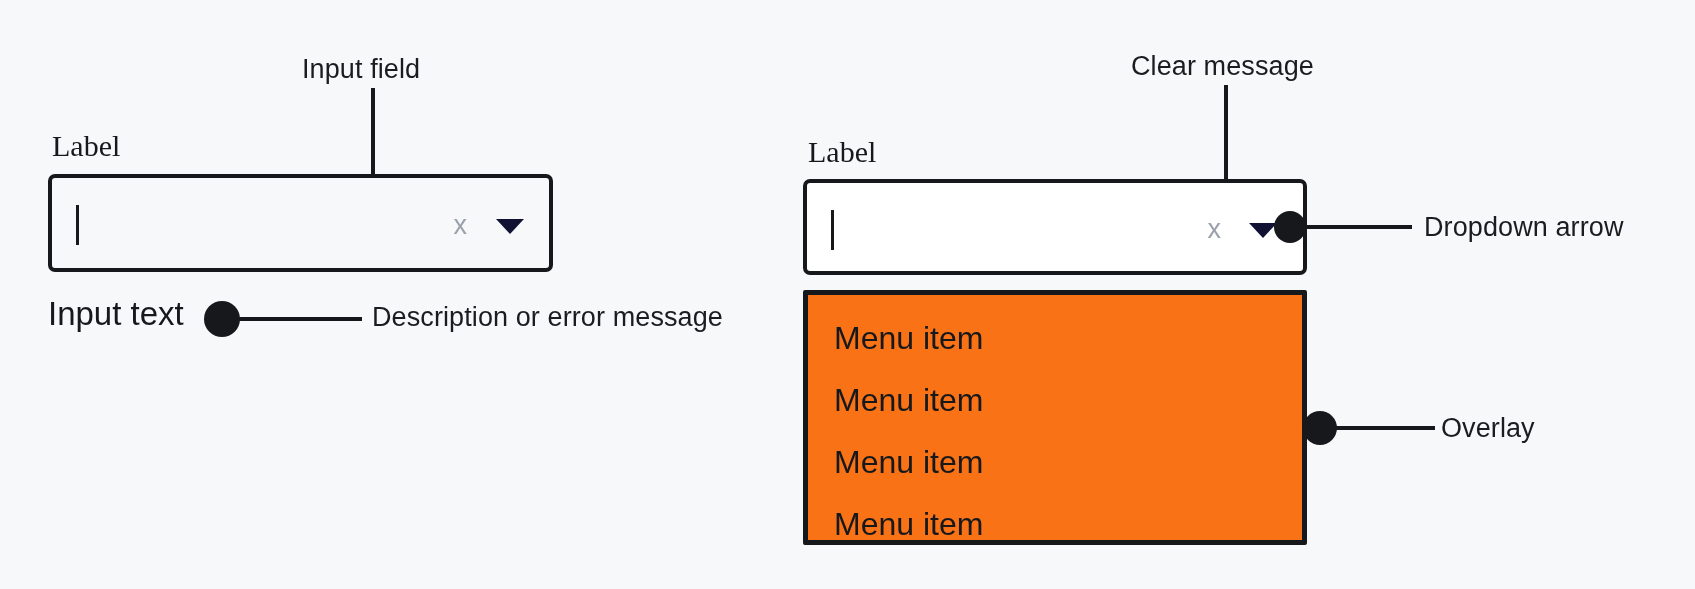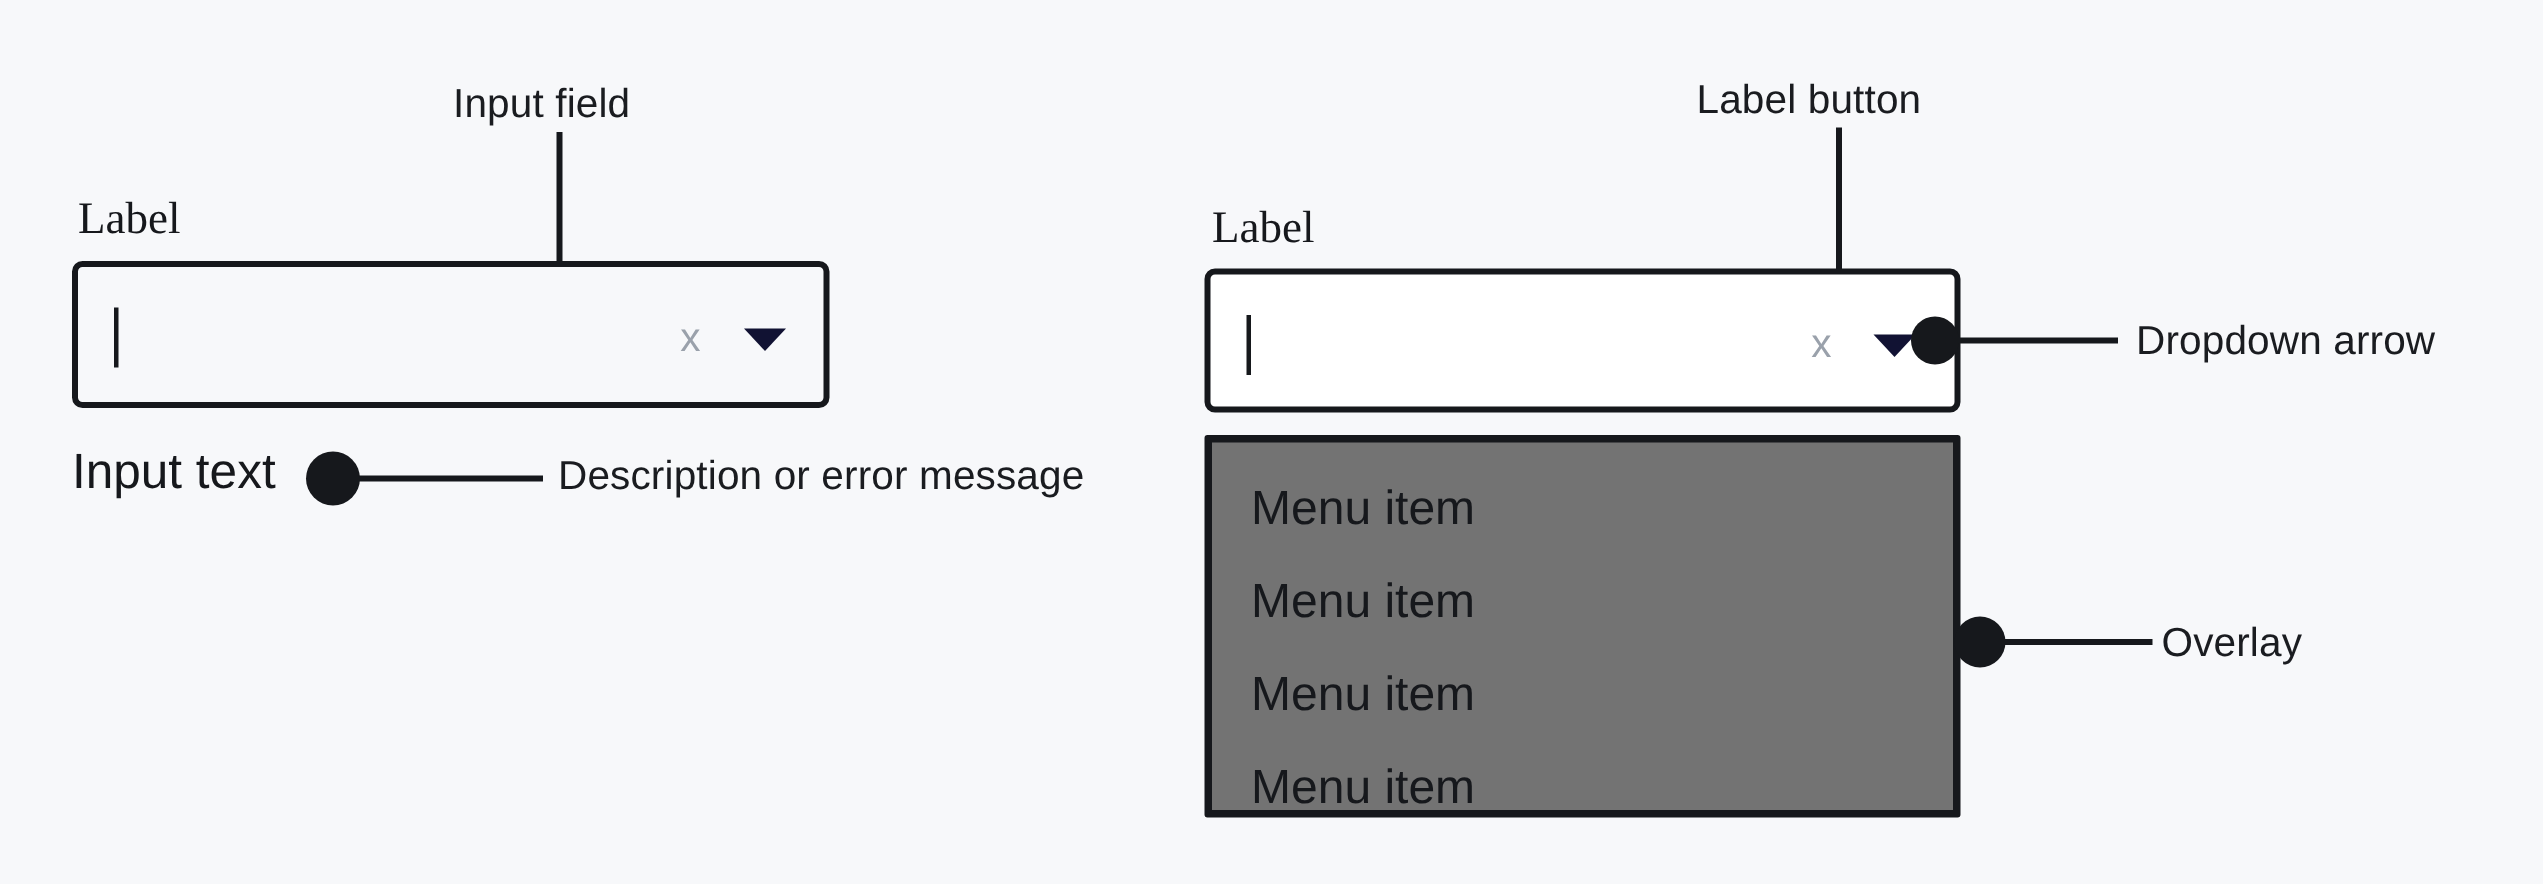--- a/index.html
+++ b/index.html
@@ -102,21 +102,21 @@
     line-height: 1;
     color: #16181c;
     white-space: nowrap;
   }
 
   
   .overlay-menu {
     position: absolute;
     box-sizing: border-box;
     border: 5px solid #16181c;
-    background: #737373;
+    background: #f97316;
     border-radius: 2px;
   }
   .menu-item {
     position: absolute;
     left: 26px;
     font-size: 32px;
     line-height: 1;
     color: #16181c;
     white-space: nowrap;
   }
@@ -141,21 +141,21 @@
   </div>
 
   <div class="help-text" style="left:48px; top:293px;">Input text</div>
 
   <div class="dot" style="left:204px; top:297px; width:36px; height:36px;"></div>
 
   <div class="leader-h" style="left:228px; top:313px; width:134px;"></div>
 
   <div class="anno-text" style="left:372px; top:300px;">Description or error message</div>
 
-  <div class="anno-text" style="left:1131px; top:49px;">Label button</div>
+  <div class="anno-text" style="left:1131px; top:49px;">Clear message</div>
 
   <div class="leader-v" style="left:1224px; top:81px; height:114px;"></div>
 
   <div class="dot" style="left:1209px; top:184px; width:32px; height:32px;"></div>
 
   <div class="field-label" style="left:808px; top:133px;">Label</div>
 
   <div class="input-box variant-white" style="left:803px; top:175px; width:504px; height:96px;">
     <div class="caret" style="left:24px; top:27px; height:40px;"></div>
     <div class="clear-x" style="right:82px; top:33px;">x</div>

